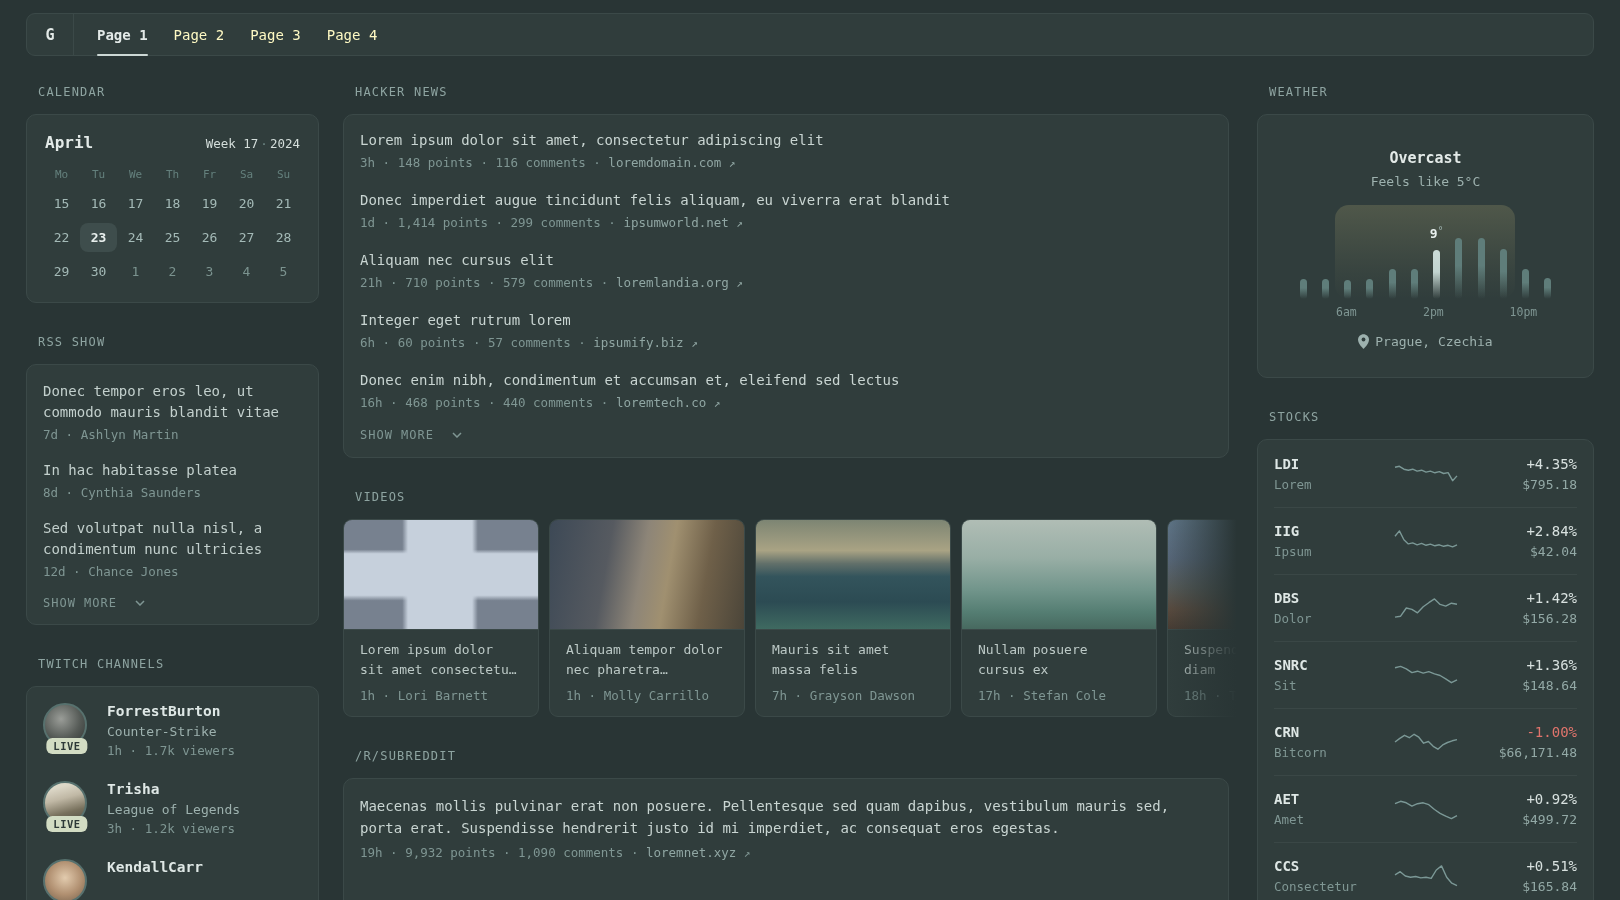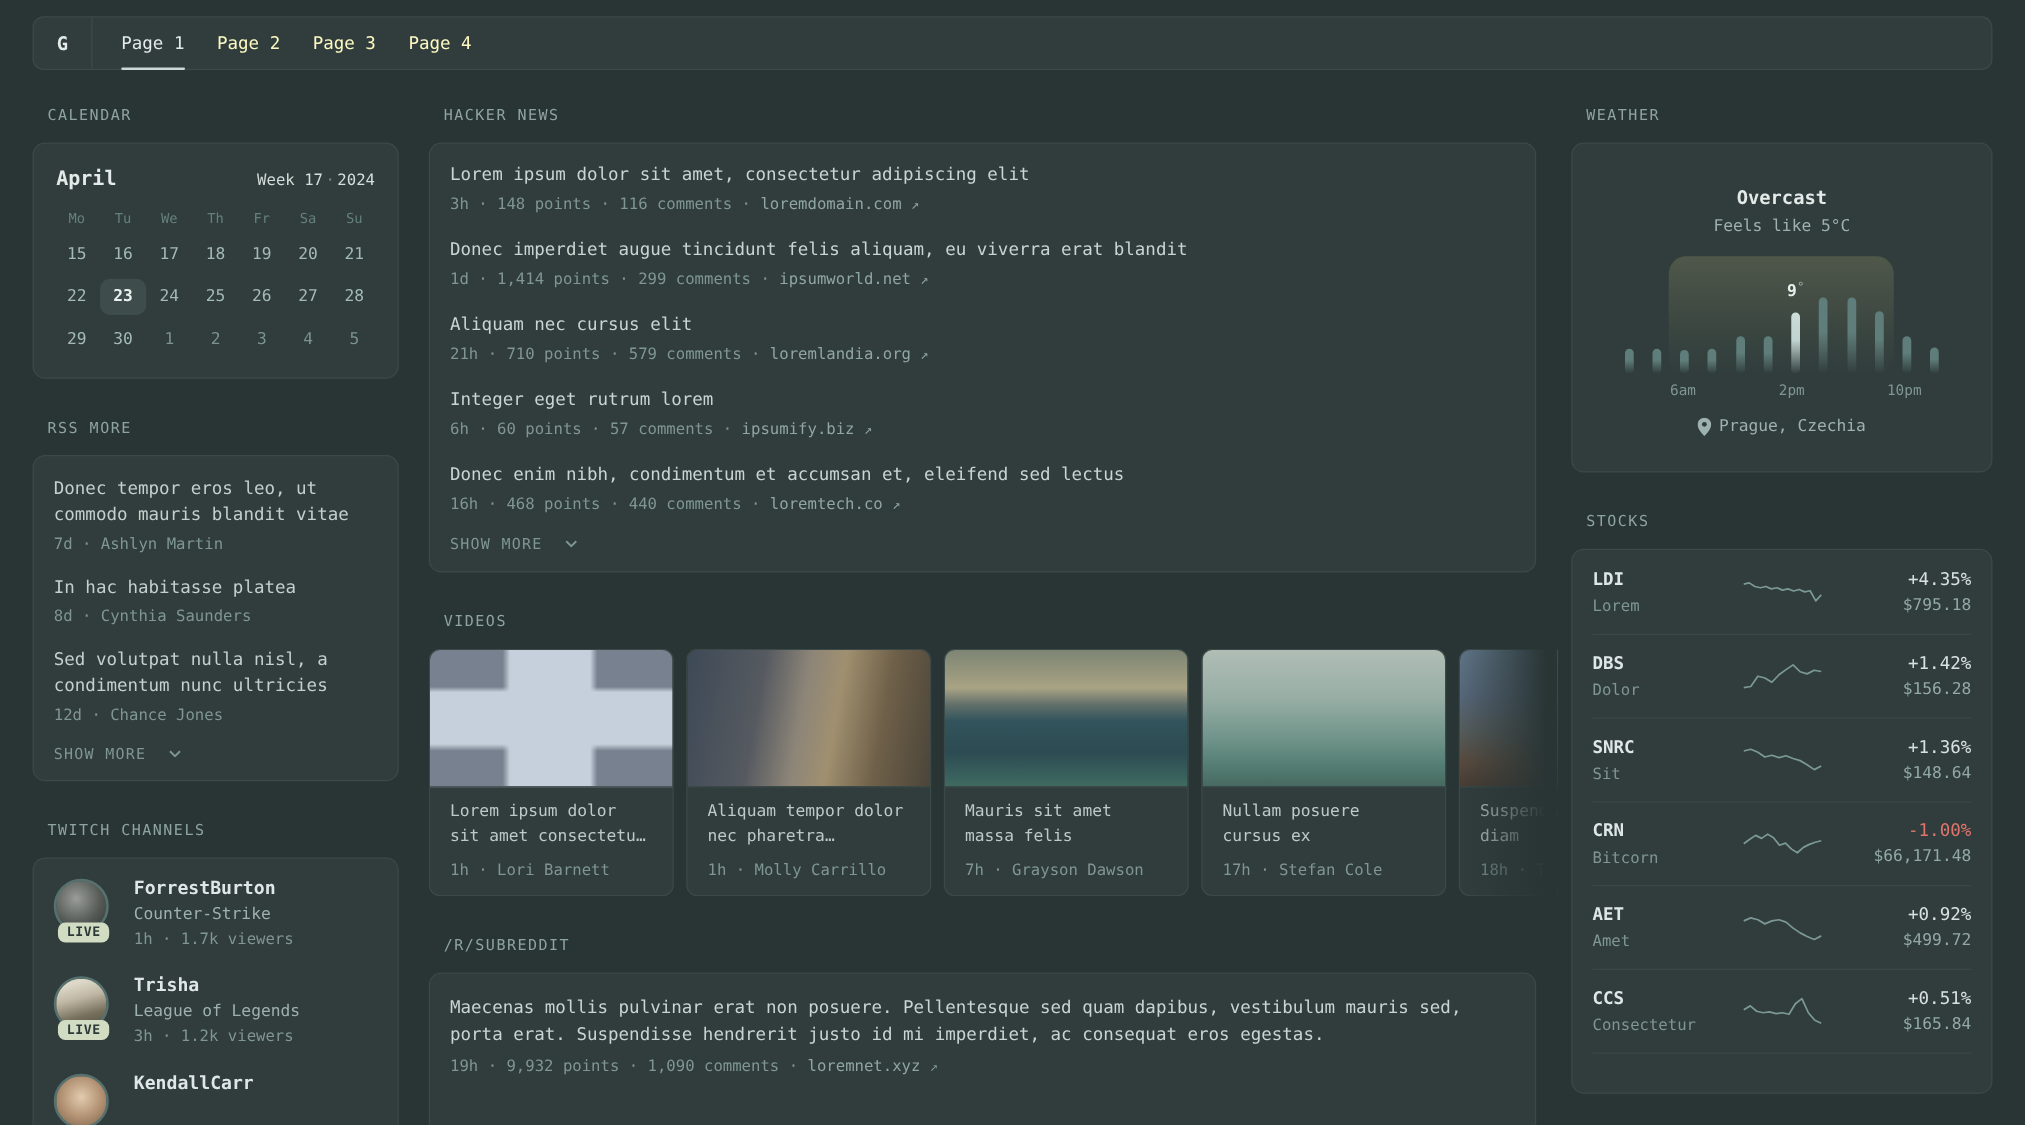--- a/index.html
+++ b/index.html
@@ -5,21 +5,21 @@
   *{box-sizing:border-box;margin:0;padding:0}
   html,body{width:1620px;height:900px;overflow:hidden}
   body{background:#293535;font-family:"DejaVu Sans Mono","Liberation Mono",monospace;color:#c3d0cd}
   .page{width:1620px;height:900px;padding:13px 26px 0}
 
   
   .navbar{display:flex;height:43px;background:#303d3c;border:1px solid #3b4948;border-radius:9px;margin-bottom:29px}
   .nav-logo{width:47px;display:flex;align-items:center;justify-content:center;border-right:1px solid #3b4948;color:#e3eae8;font-weight:bold;font-size:15px;cursor:pointer}
   .nav-tabs{display:flex;padding-left:10px}
   .nav-tab{position:relative;display:flex;align-items:center;height:100%;padding:0 13px;font-size:14px;color:#fef9c3;cursor:pointer}
-  .nav-tab.active{color:#e3eae8;font-weight:normal}
+  .nav-tab.active{color:#e3eae8;font-weight:bold}
   .tab-underline{position:absolute;left:13px;right:13px;bottom:-1px;height:2px;background:#ccd8d5;border-radius:1px}
 
   
   .columns{display:flex;gap:24px}
   .col-left{width:293px;flex:none}
   .col-mid{flex:1;min-width:0}
   .col-right{width:337px;flex:none;margin-left:4px}
   .widget+.widget{margin-top:32px}
   .widget-title{font-size:12px;letter-spacing:1.2px;color:#8ea4a1;margin:0 0 15px 12px;white-space:nowrap}
   .card{background:#303d3c;border:1px solid #3b4948;border-radius:10px}
@@ -174,21 +174,21 @@
               <div class="day adj">1</div>
               <div class="day adj">2</div>
               <div class="day adj">3</div>
               <div class="day adj">4</div>
               <div class="day adj">5</div>
             </div>
         </div>
       </section>
 
       <section class="widget">
-        <div class="widget-title">RSS MORE</div>
+        <div class="widget-title">RSS SHOW</div>
         <div class="card rss-card">
           <div>
               <div class="rss-item">
                 <div class="rss-title">Donec tempor eros leo, ut commodo mauris blandit vitae</div>
                 <div class="meta">7d · Ashlyn Martin</div>
               </div>
               <div class="rss-item">
                 <div class="rss-title">In hac habitasse platea</div>
                 <div class="meta">8d · Cynthia Saunders</div>
               </div>
@@ -420,20 +420,35 @@
                     <polyline points="2.0,8.3 6.4,7.3 10.9,10.2 15.3,11.2 19.7,10.2 24.1,12.1 28.6,11.2 33.0,13.1 37.4,12.1 41.9,13.8 46.3,12.6 50.7,14.5 55.1,13.6 59.6,21.7 64.0,16.9" fill="none" stroke="#7b9896" stroke-width="1.4" stroke-linejoin="round"></polyline>
                   </svg>
                 </div>
                 <div class="s-right">
                   <div class="s-chg">+4.35%</div>
                   <div class="s-price">$795.18</div>
                 </div>
               </div>
               <div class="stock-row">
                 <div class="s-left">
+                  <div class="s-sym">IIG</div>
+                  <div class="s-name">Ipsum</div>
+                </div>
+                <div class="s-spark">
+                  <svg viewBox="0 0 66 30" class="spark-svg">
+                    <polyline points="2.0,10.2 6.4,4.9 10.9,13.8 15.3,17.9 19.7,16.9 24.1,18.8 28.6,17.4 33.0,19.3 37.4,18.1 41.9,19.8 46.3,18.8 50.7,20.3 55.1,19.3 59.6,20.8 64.0,18.8" fill="none" stroke="#7b9896" stroke-width="1.4" stroke-linejoin="round"></polyline>
+                  </svg>
+                </div>
+                <div class="s-right">
+                  <div class="s-chg">+2.84%</div>
+                  <div class="s-price">$42.04</div>
+                </div>
+              </div>
+              <div class="stock-row">
+                <div class="s-left">
                   <div class="s-sym">DBS</div>
                   <div class="s-name">Dolor</div>
                 </div>
                 <div class="s-spark">
                   <svg viewBox="0 0 66 30" class="spark-svg">
                     <polyline points="2.0,24.1 7.6,23.2 13.3,15.0 18.9,16.4 24.5,19.8 30.2,13.8 35.8,9.7 41.5,5.9 47.1,11.4 52.7,13.1 58.4,10.2 64.0,11.2" fill="none" stroke="#7b9896" stroke-width="1.4" stroke-linejoin="round"></polyline>
                   </svg>
                 </div>
                 <div class="s-right">
                   <div class="s-chg">+1.42%</div>

